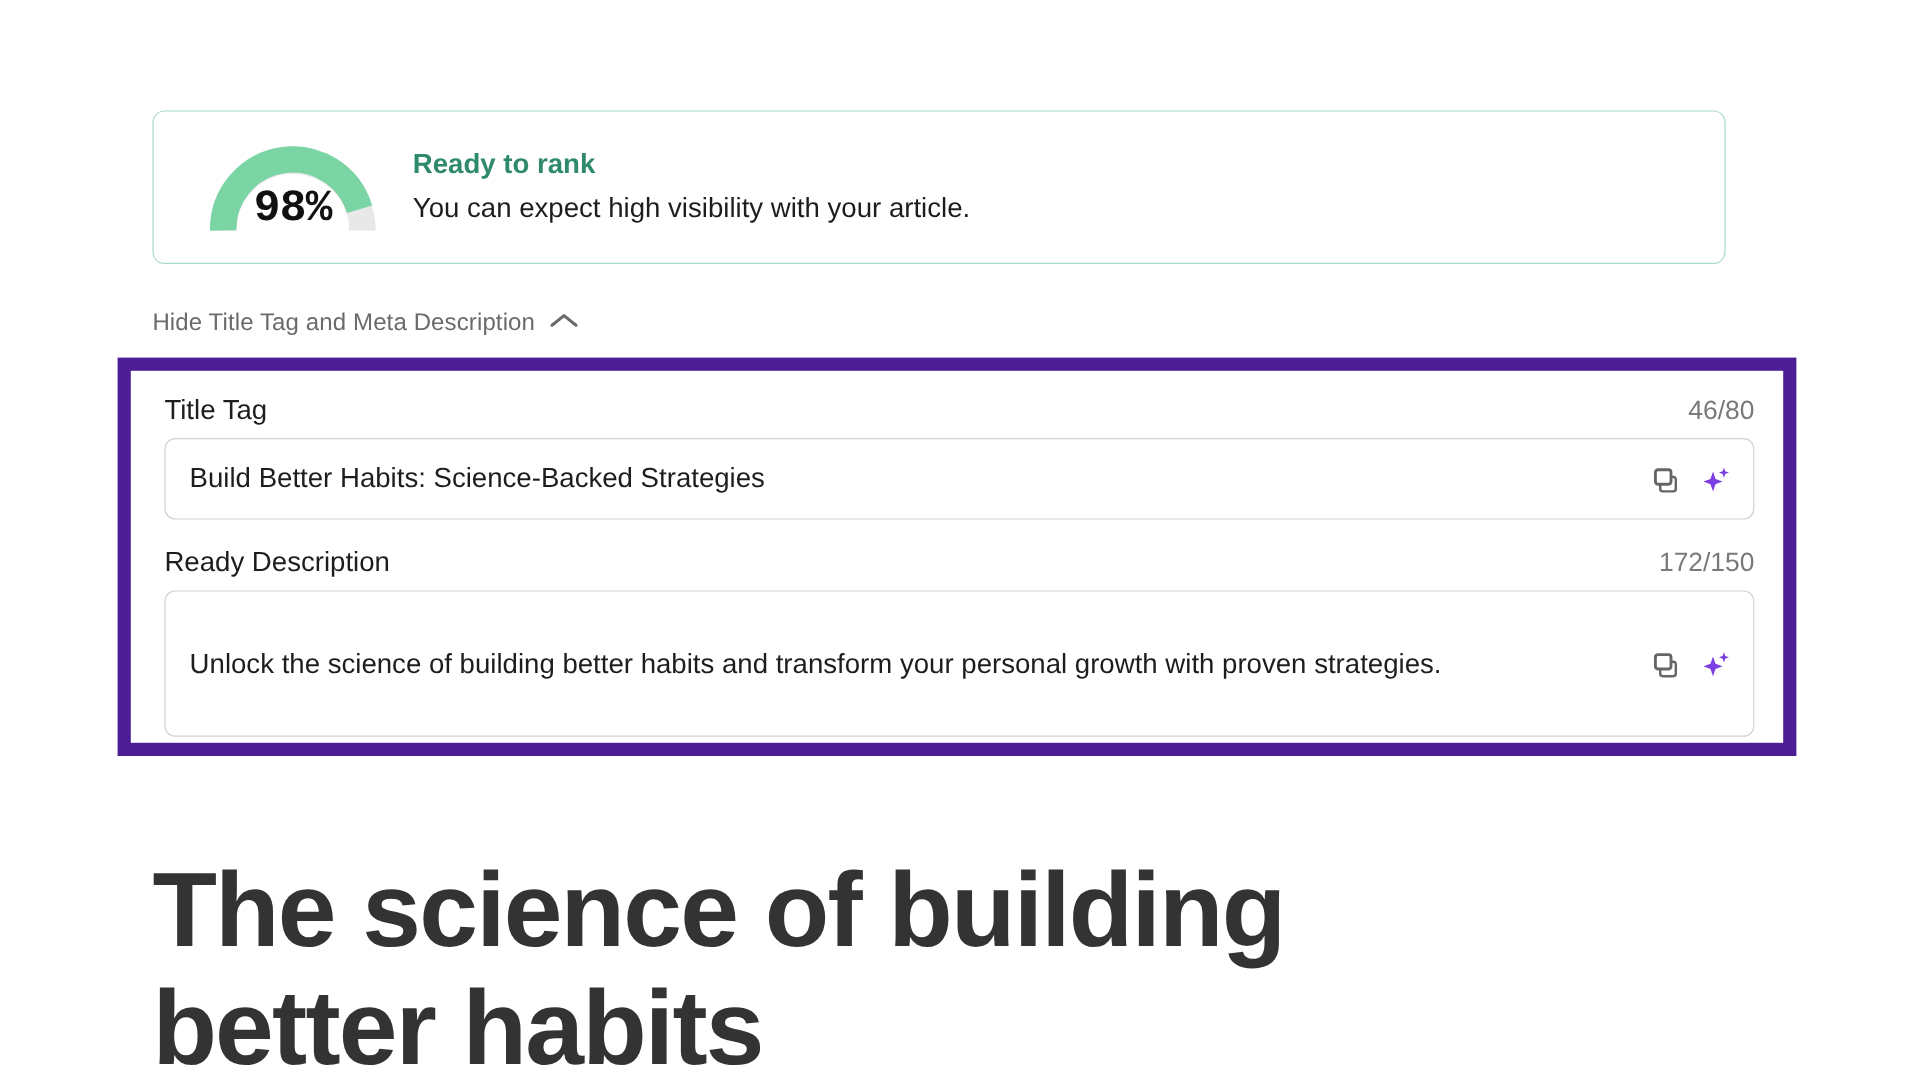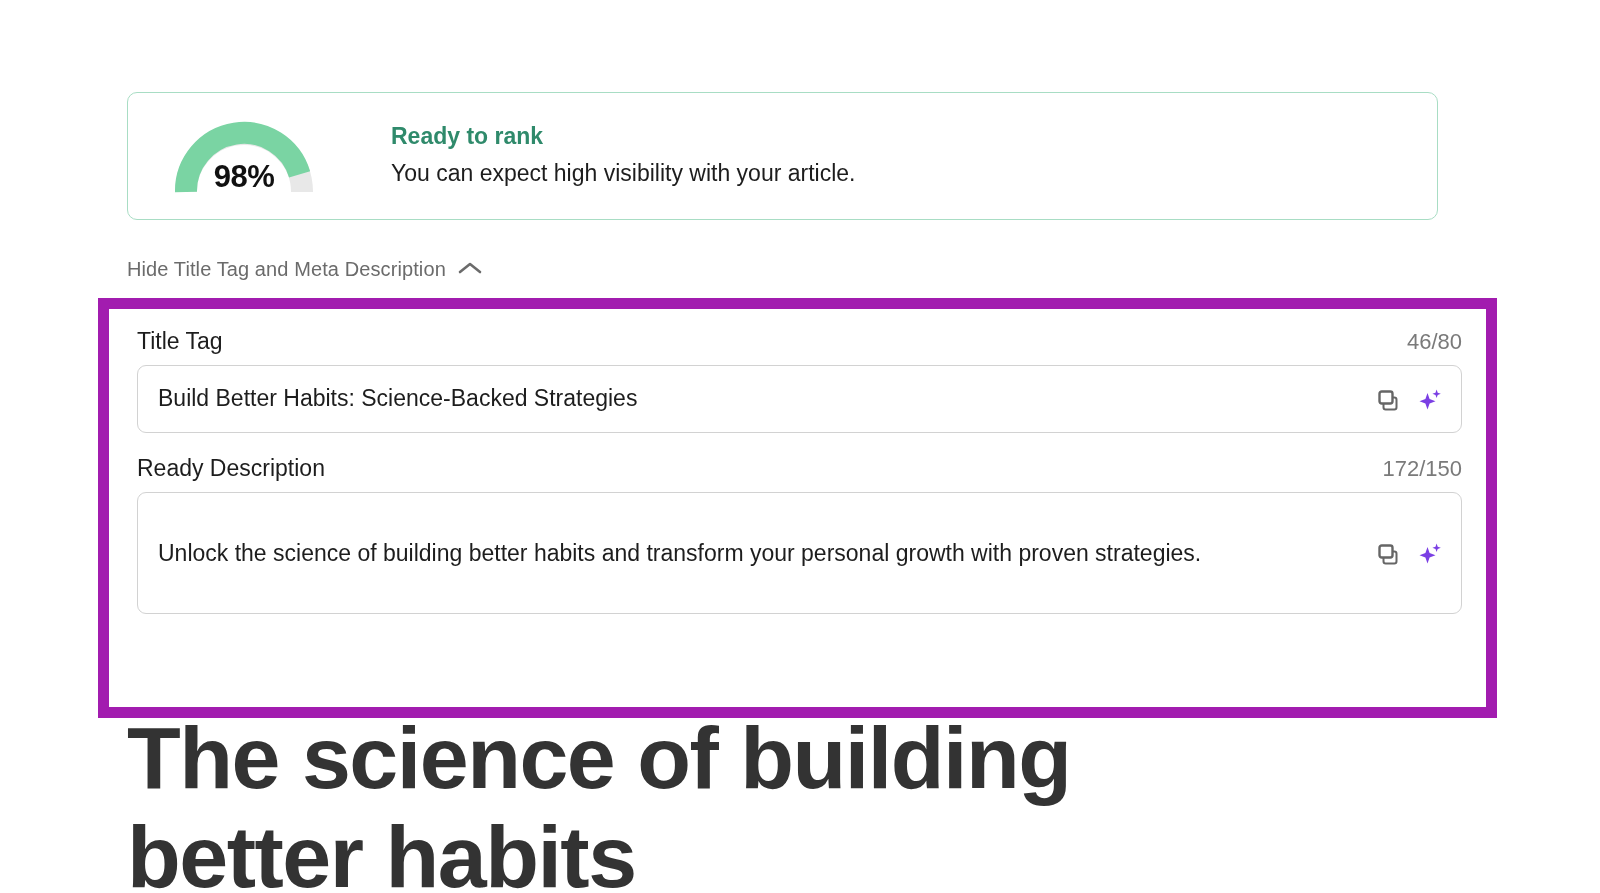--- a/index.html
+++ b/index.html
@@ -39,26 +39,27 @@
     flex: 0 0 auto;
     margin-right: 26px;
   }
   .gauge-wrap svg { display: block; }
   .gauge-value {
     position: absolute;
     left: 0;
     right: 0;
     bottom: 1px;
     text-align: center;
-    font-size: 31px;
+    font-size: 37px;
     font-weight: bold;
     color: #111111;
     letter-spacing: -0.5px;
-  }
-  .rank-text { padding-bottom: 2px; margin-left: 47px; }
+    font-family: Liberation Mono, monospace;
+  }
+  .rank-text { padding-bottom: 2px; }
   .rank-title {
     font-size: 23px;
     font-weight: bold;
     color: #2f8a6b;
     line-height: 1.25;
     margin-bottom: 8px;
   }
   .rank-sub {
     font-size: 23px;
     color: #1d1d1d;
@@ -83,22 +84,22 @@
     letter-spacing: 0.1px;
   }
   .chevron-up { display: block; }
 
   
   .meta-panel {
     position: absolute;
     left: 98px;
     top: 298px;
     width: 1399px;
-    height: 420px;
-    background: #a21caf;
+    height: 332px;
+    background: #4c1d95;
     padding: 11px;
   }
   .meta-panel-inner {
     background: #ffffff;
     width: 100%;
     height: 100%;
     padding: 19px 24px 22px 28px;
   }
 
   .field-head {

